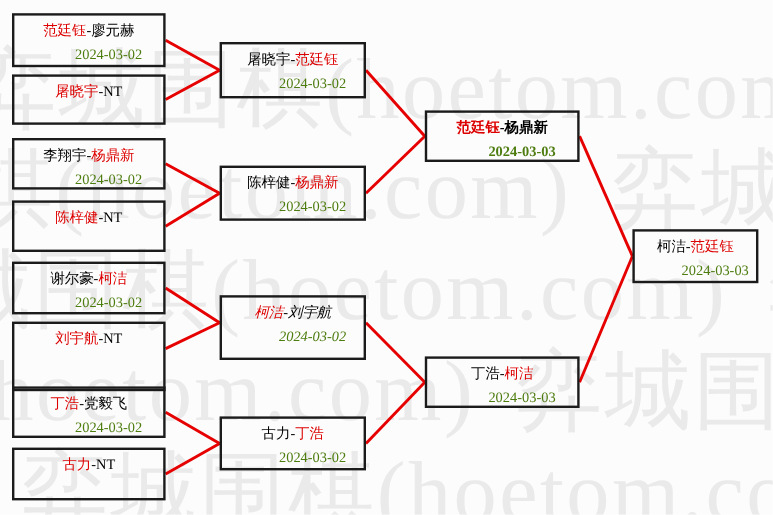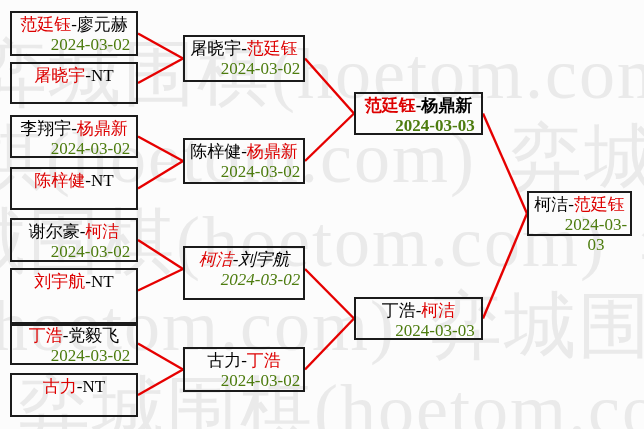--- a/index.html
+++ b/index.html
@@ -18,21 +18,21 @@
   .wm-row:nth-child(3){top:206px;left:-120px;}
   .wm-row:nth-child(4){top:290px;left:-330px;}
   .wm-row:nth-child(5){top:374px;left:18px;}
   .wm-row span{margin-right:34px;}
   
   .lines{position:absolute;left:0;top:0;z-index:2;pointer-events:none;}
   
   .box{
     position:absolute;z-index:3;box-sizing:border-box;
     border:2px solid var(--bd,#1b1b1b);background:transparent;
-    text-align:center;font-size:17px;line-height:20px;padding-top:2px;color:#000;
+    text-align:center;font-size:12px;line-height:20px;padding-top:2px;color:#000;
   }
   .l1{white-space:nowrap;}
   .win{color:var(--win,#dd0000);}
   .pl{color:#000;}
   .l2{color:#4d7c0f;margin-left:33px;}
 </style>
 </head>
 <body>
 
 <div class="stage">

